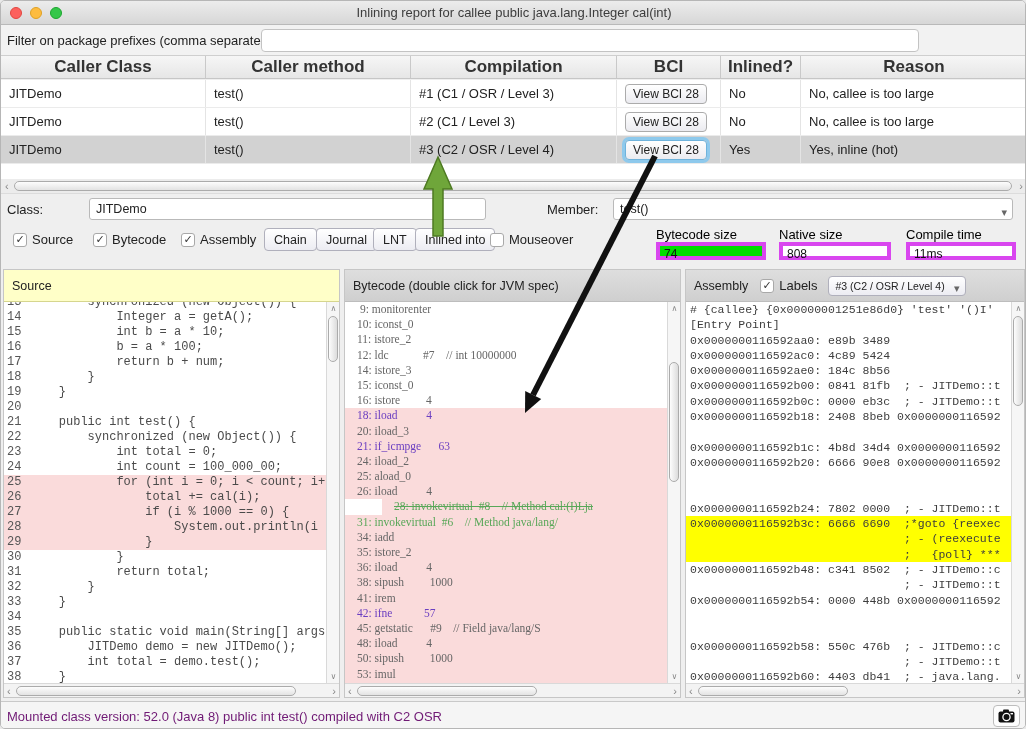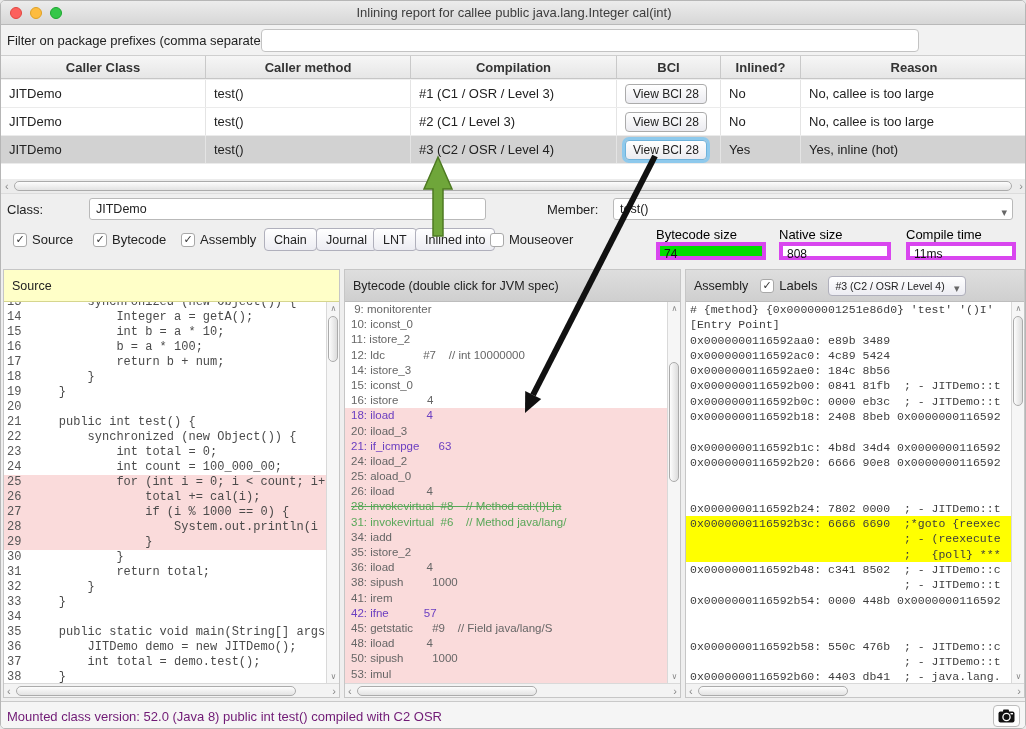--- a/index.html
+++ b/index.html
@@ -21,21 +21,21 @@
   
   .filterbar { position:absolute; top:24px; left:0; width:1026px; height:30px; background:#f2f2f2; }
   .filterbar .lbl { position:absolute; left:6px; top:8px; font-size:13px; color:#222; }
   .filterbar input { position:absolute; left:260px; top:4px; width:658px; height:23px;
     border:1px solid #c3c3c3; border-radius:4px; background:#fff; font-size:12px; padding:0 6px; outline:none; }
 
   
   .thead { position:absolute; top:54px; left:0; width:1026px; height:24px;
     background:linear-gradient(#f6f6f6,#e6e6e6); border-top:1px solid #cfcfcf; border-bottom:1px solid #c6c6c6; display:flex; }
   .hcell { height:100%; display:flex; align-items:center; justify-content:center;
-    font-size:13px; font-weight:bold; color:#333; border-right:1px solid #c9c9c9; }
+    font-size:17px; font-weight:bold; color:#333; border-right:1px solid #c9c9c9; }
   .hcell:last-child { border-right:none; }
   .tbody { position:absolute; top:79px; left:0; width:1026px; height:99px; background:#fff; }
   .trow { display:flex; height:28px; border-bottom:1px solid #ebebeb; background:#fff; }
   .trow.selected { background:#d2d2d2; }
   .tcell { display:flex; align-items:center; padding-left:8px; font-size:13px; color:#222;
     border-right:1px solid #e4e4e4; overflow:hidden; white-space:nowrap; }
   .c0{width:205px}.c1{width:205px}.c2{width:206px}.c3{width:104px}.c4{width:80px}.c5{width:226px;border-right:none}
   .bci-btn { font-size:12px; color:#222; background:linear-gradient(#ffffff,#ebebf0);
     border:1px solid #ababab; border-radius:4px; padding:2px 7px; white-space:nowrap; }
   .bci-btn.focused { box-shadow:0 0 0 3px #8ec9ec; border-color:#6fb3dc; }
@@ -91,26 +91,26 @@
   
   .src-wrap { margin-top:-7px; }
   .src-line { display:flex; height:15px; line-height:15px; white-space:pre;
     font-family:"Liberation Mono", monospace; font-size:12px; color:#4a4a4a; }
   .src-line.hl { background:#fadbdb; }
   .lnum { width:26px; flex:none; padding-left:3px; color:#555; }
   .code { flex:1; overflow:hidden; }
 
   
   .bc-line { height:15.2px; line-height:15.2px; white-space:pre; overflow:hidden;
-    font-family:Liberation Sans, sans-serif; font-size:11.5px; color:#666; padding-left:6px; }
+    font-family:Liberation Serif, serif; font-size:11.5px; color:#666; padding-left:12px; }
   .bc-line.hl { background:#fadbdb; }
   .bc-line.purple { color:#6b3fc1; }
   .bc-line.green { color:#58a758; }
   .bc-line.red { color:#e06060; }
-  .bc-line.strike { text-decoration:line-through; }
+  .bc-line.strike { text-decoration:line-through;margin-left:37px; }
 
   
   .asm-line { height:15.3px; line-height:15.3px; white-space:pre; overflow:hidden;
     font-family:"Liberation Mono", monospace; font-size:11.5px; color:#3d3d3d; padding-left:4px; }
   .asm-line.hl { background:#ffff00; }
   .asm-select { margin-left:10px; position:relative; height:20px; background:linear-gradient(#ffffff,#ececf2);
     border:1px solid #b0b0bc; border-radius:4px; font-size:10.5px; color:#222; line-height:18px; padding:0 20px 0 7px; }
   .asm-select .caret { top:2px; }
   .labels-grp { display:flex; align-items:center; gap:5px; margin-left:12px; }
 
@@ -347,21 +347,21 @@
           </span>
         <span class="cblabel">Labels</span>
       </span>
       <span class="asm-select">
         <span>#3  (C2 / OSR / Level 4)</span>
         <span class="caret">▾</span>
       </span>
     </div>
     <div class="pbody">
         <div id="asm-lines">
-          <div class="asm-line"># {method} {0x00000001251e86d0} 'test' '()I'</div>
+          <div class="asm-line"># {callee} {0x00000001251e86d0} 'test' '()I'</div>
           <div class="asm-line">[Entry Point]</div>
           <div class="asm-line">0x0000000116592aa0: e89b 3489</div>
           <div class="asm-line">0x0000000116592ac0: 4c89 5424</div>
           <div class="asm-line">0x0000000116592ae0: 184c 8b56</div>
           <div class="asm-line">0x0000000116592b00: 0841 81fb  ; - JITDemo::t</div>
           <div class="asm-line">0x0000000116592b0c: 0000 eb3c  ; - JITDemo::t</div>
           <div class="asm-line">0x0000000116592b18: 2408 8beb 0x0000000116592</div>
           <div class="asm-line"></div>
           <div class="asm-line">0x0000000116592b1c: 4b8d 34d4 0x0000000116592</div>
           <div class="asm-line">0x0000000116592b20: 6666 90e8 0x0000000116592</div>

